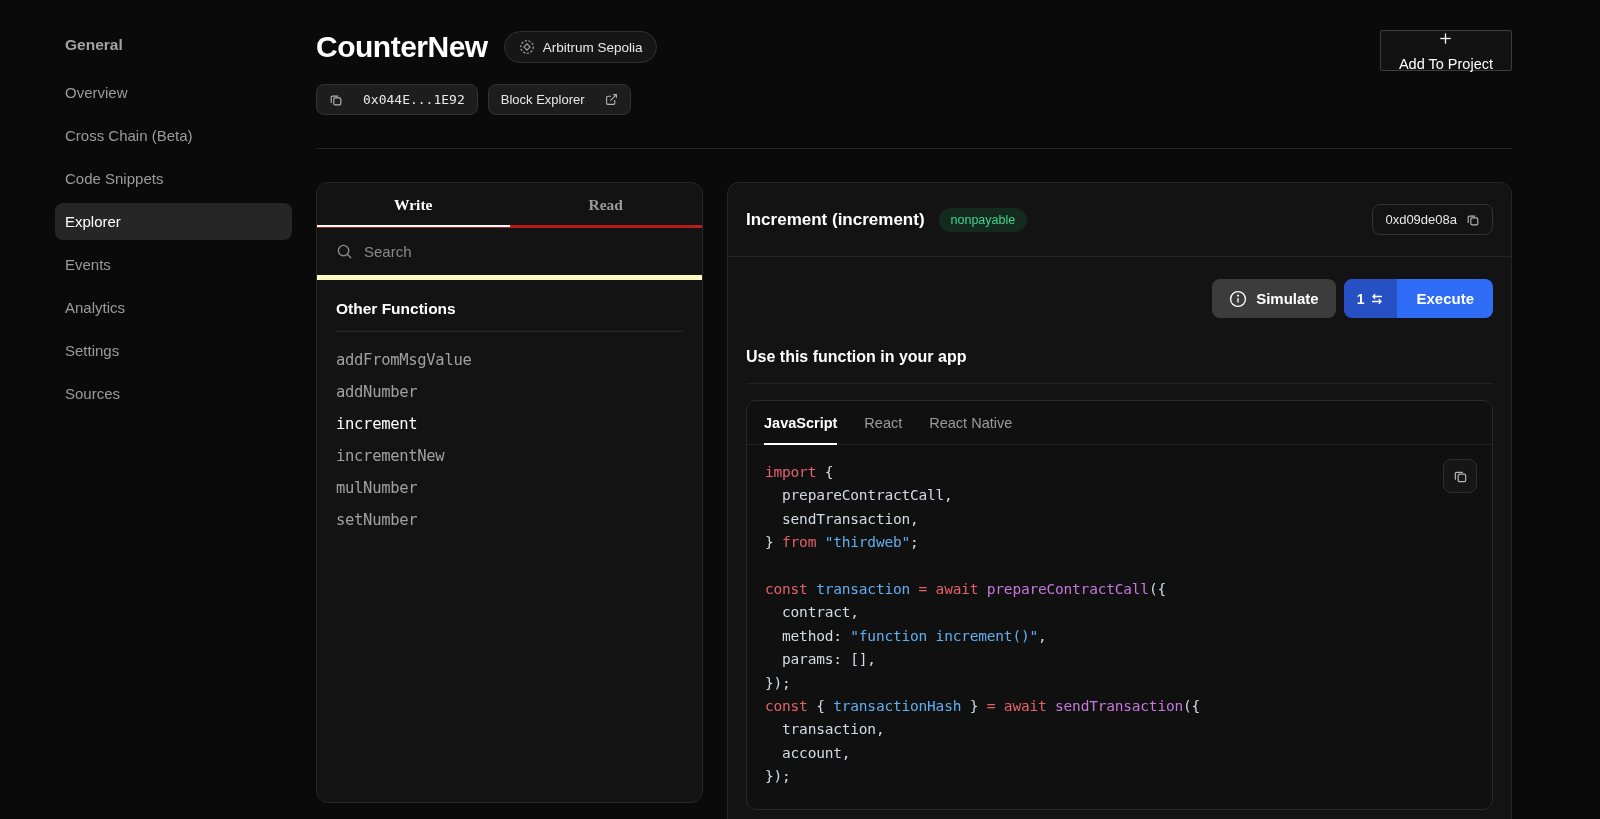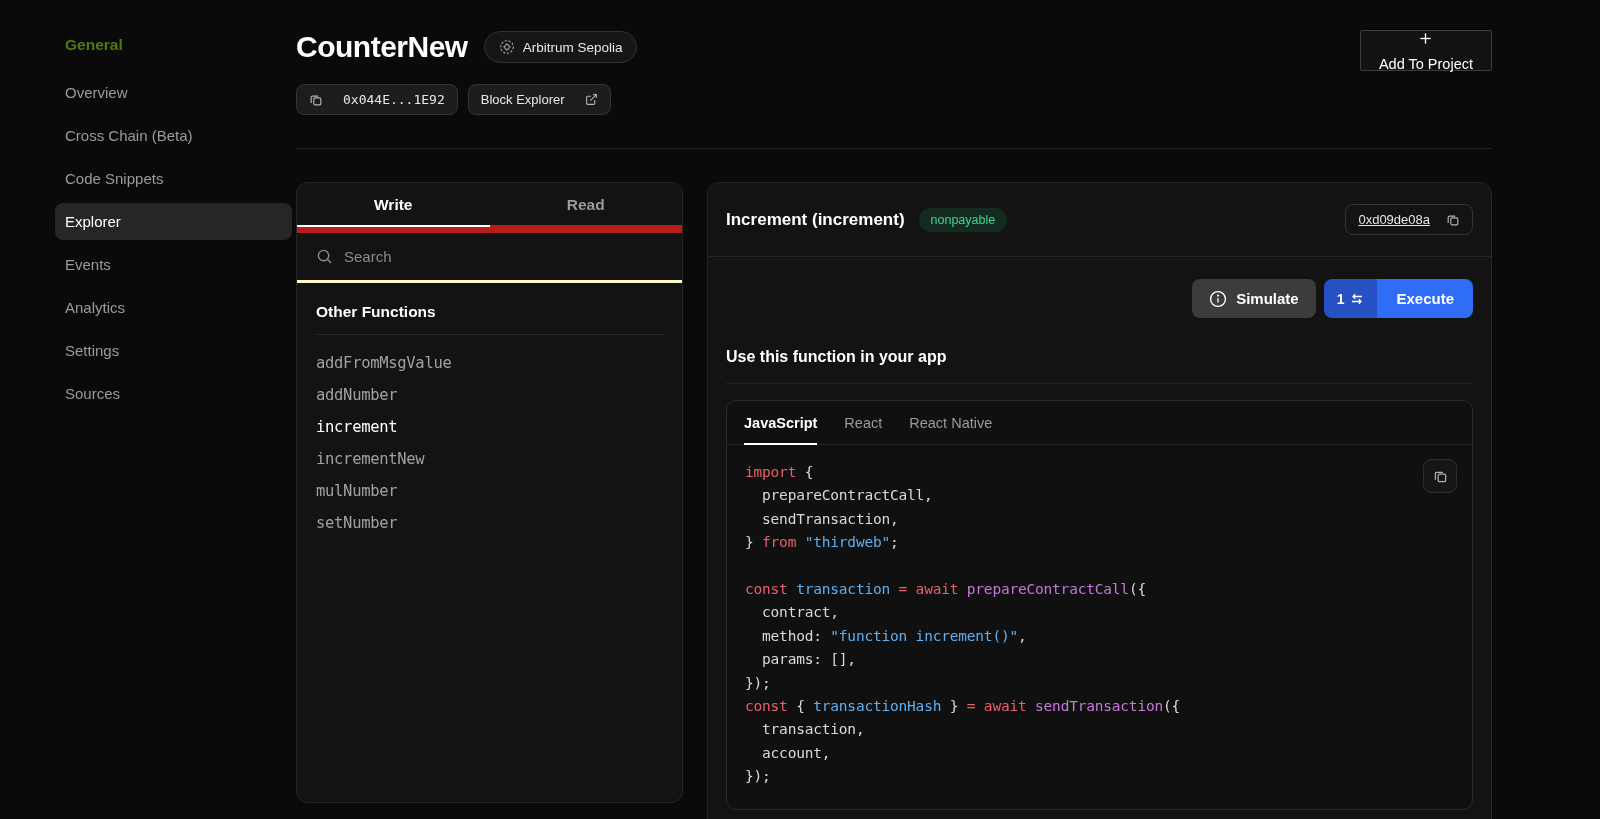--- a/index.html
+++ b/index.html
@@ -11,28 +11,28 @@
   *{box-sizing:border-box;margin:0;padding:0;}
   html,body{width:1600px;height:819px;overflow:hidden;}
   body{
     background:var(--bg_page);
     color:#fff;
     font-family:"Liberation Sans",sans-serif;
     position:relative;
   }
   
   .sidebar{position:absolute;left:0;top:0;width:316px;height:100%;padding:36px 24px 0 55px;}
-  .side-heading{font-size:15.5px;font-weight:700;color:#4d7c0f;padding-left:10px;margin-bottom:20px;}
+  .side-heading{font-size:15.5px;font-weight:700;color:#a3a3a3;padding-left:10px;margin-bottom:20px;}
   .side-item{
     font-size:15px;color:var(--text_dim);padding:9px 10px;border-radius:8px;
     margin-bottom:6px;cursor:pointer;line-height:19px;
   }
   .side-item.active{background:#262626;color:#fff;}
   
-  .main{position:absolute;left:296px;top:0;width:1196px;height:100%;}
+  .main{position:absolute;left:316px;top:0;width:1196px;height:100%;}
   .main-header{display:flex;justify-content:space-between;align-items:flex-start;padding-top:28px;}
   .title-row{display:flex;align-items:center;gap:16px;}
   .page-title{font-size:30px;font-weight:700;letter-spacing:-0.5px;line-height:38px;}
   .network-badge{
     display:inline-flex;align-items:center;gap:8px;height:32px;padding:0 14px;
     border:1px solid #303030;background:#161616;border-radius:999px;font-size:13.5px;color:#e8e8e8;justify-content:flex-end;
   }
   .addr-row{display:flex;gap:10px;margin-top:18px;}
   .chip-btn{
     display:inline-flex;align-items:center;gap:20px;height:31px;padding:0 12px;
@@ -45,27 +45,27 @@
     background:#121212;border:1px solid #3d3d3d;border-radius:2px;color:#fff;
     font-size:14.5px;font-weight:500;cursor:pointer;flex-direction:column;
   }
   .header-divider{height:1px;background:#242424;margin-top:33px;}
   
   .content-row{display:flex;gap:24px;margin-top:33px;align-items:flex-start;}
   .fn-panel{
     width:387px;height:621px;background:var(--bg_panel);
     border:1px solid var(--border);border-radius:12px;overflow:hidden;flex:none;
   }
-  .fn-tabs{display:flex;border-bottom:8px solid #b91c1c;}
+  .fn-tabs{display:flex;border-bottom:3px solid #b91c1c;font-family:Liberation Serif, serif;}
   .fn-tab{
     flex:1;text-align:center;padding:13px 0 11px;font-size:15.5px;font-weight:600;
     color:var(--text_dim);cursor:pointer;border-bottom:2px solid transparent;margin-bottom:-2px;
   }
   .fn-tab.active{color:#fff;border-bottom-color:#fff;}
-  .fn-search{display:flex;align-items:flex-end;gap:11px;padding:15px 19px;border-bottom:3px solid #fef9c3;}
+  .fn-search{display:flex;align-items:flex-end;gap:11px;padding:15px 19px;border-bottom:5px solid #fef9c3;}
   .fn-search input{
     flex:1;background:transparent;border:none;outline:none;color:#e5e5e5;
     font-size:15px;font-family:"Liberation Sans",sans-serif;
   }
   .fn-search input::placeholder{color:#8a8a8a;}
   .fn-list-wrap{padding:20px 19px;}
   .fn-section-title{font-size:15.5px;font-weight:700;color:#fff;padding-bottom:13px;border-bottom:1px solid #2a2a2a;margin-bottom:12px;}
   .fn-item{
     font-family:"DejaVu Sans Mono",monospace;font-size:15.5px;color:#a0a0a0;
     padding:7px 0;cursor:pointer;letter-spacing:-0.3px;
@@ -76,23 +76,23 @@
     flex:1;height:660px;background:var(--bg_panel);
     border:1px solid var(--border);border-radius:12px;overflow:hidden;
   }
   .detail-header{display:flex;align-items:center;padding:21px 18px;border-bottom:1px solid #242424;}
   .detail-title{font-size:17px;font-weight:600;}
   .mutability-badge{
     margin-left:14px;background:var(--badge_green_bg);color:var(--badge_green_text);
     font-size:12.5px;font-weight:500;padding:5px 12px;border-radius:999px;
   }
   .selector-btn{
-    margin-left:auto;display:inline-flex;align-items:center;gap:16px;
+    margin-left:auto;display:inline-flex;align-items:center;gap:9px;
     border:1px solid #333;border-radius:8px;padding:7px 12px;background:transparent;
-    color:#e8e8e8;font-size:13px;cursor:pointer;text-decoration:underline;
+    color:#e8e8e8;font-size:13px;cursor:pointer;
   }
   .detail-body{padding:0 18px 18px;}
   .actions-row{display:flex;justify-content:flex-end;gap:8px;margin-top:22px;}
   .simulate-btn{
     display:inline-flex;align-items:center;gap:9px;height:39px;padding:8px 17px;
     background:#3c3c3c;border:none;border-radius:8px;color:#fff;font-size:15px;font-weight:600;cursor:pointer;
   }
   .execute-group{display:flex;border-radius:8px;overflow:hidden;height:39px;cursor:pointer;}
   .execute-count-seg{
     display:flex;align-items:center;gap:6px;padding:0 13px;background:var(--accent_blue_dark);

